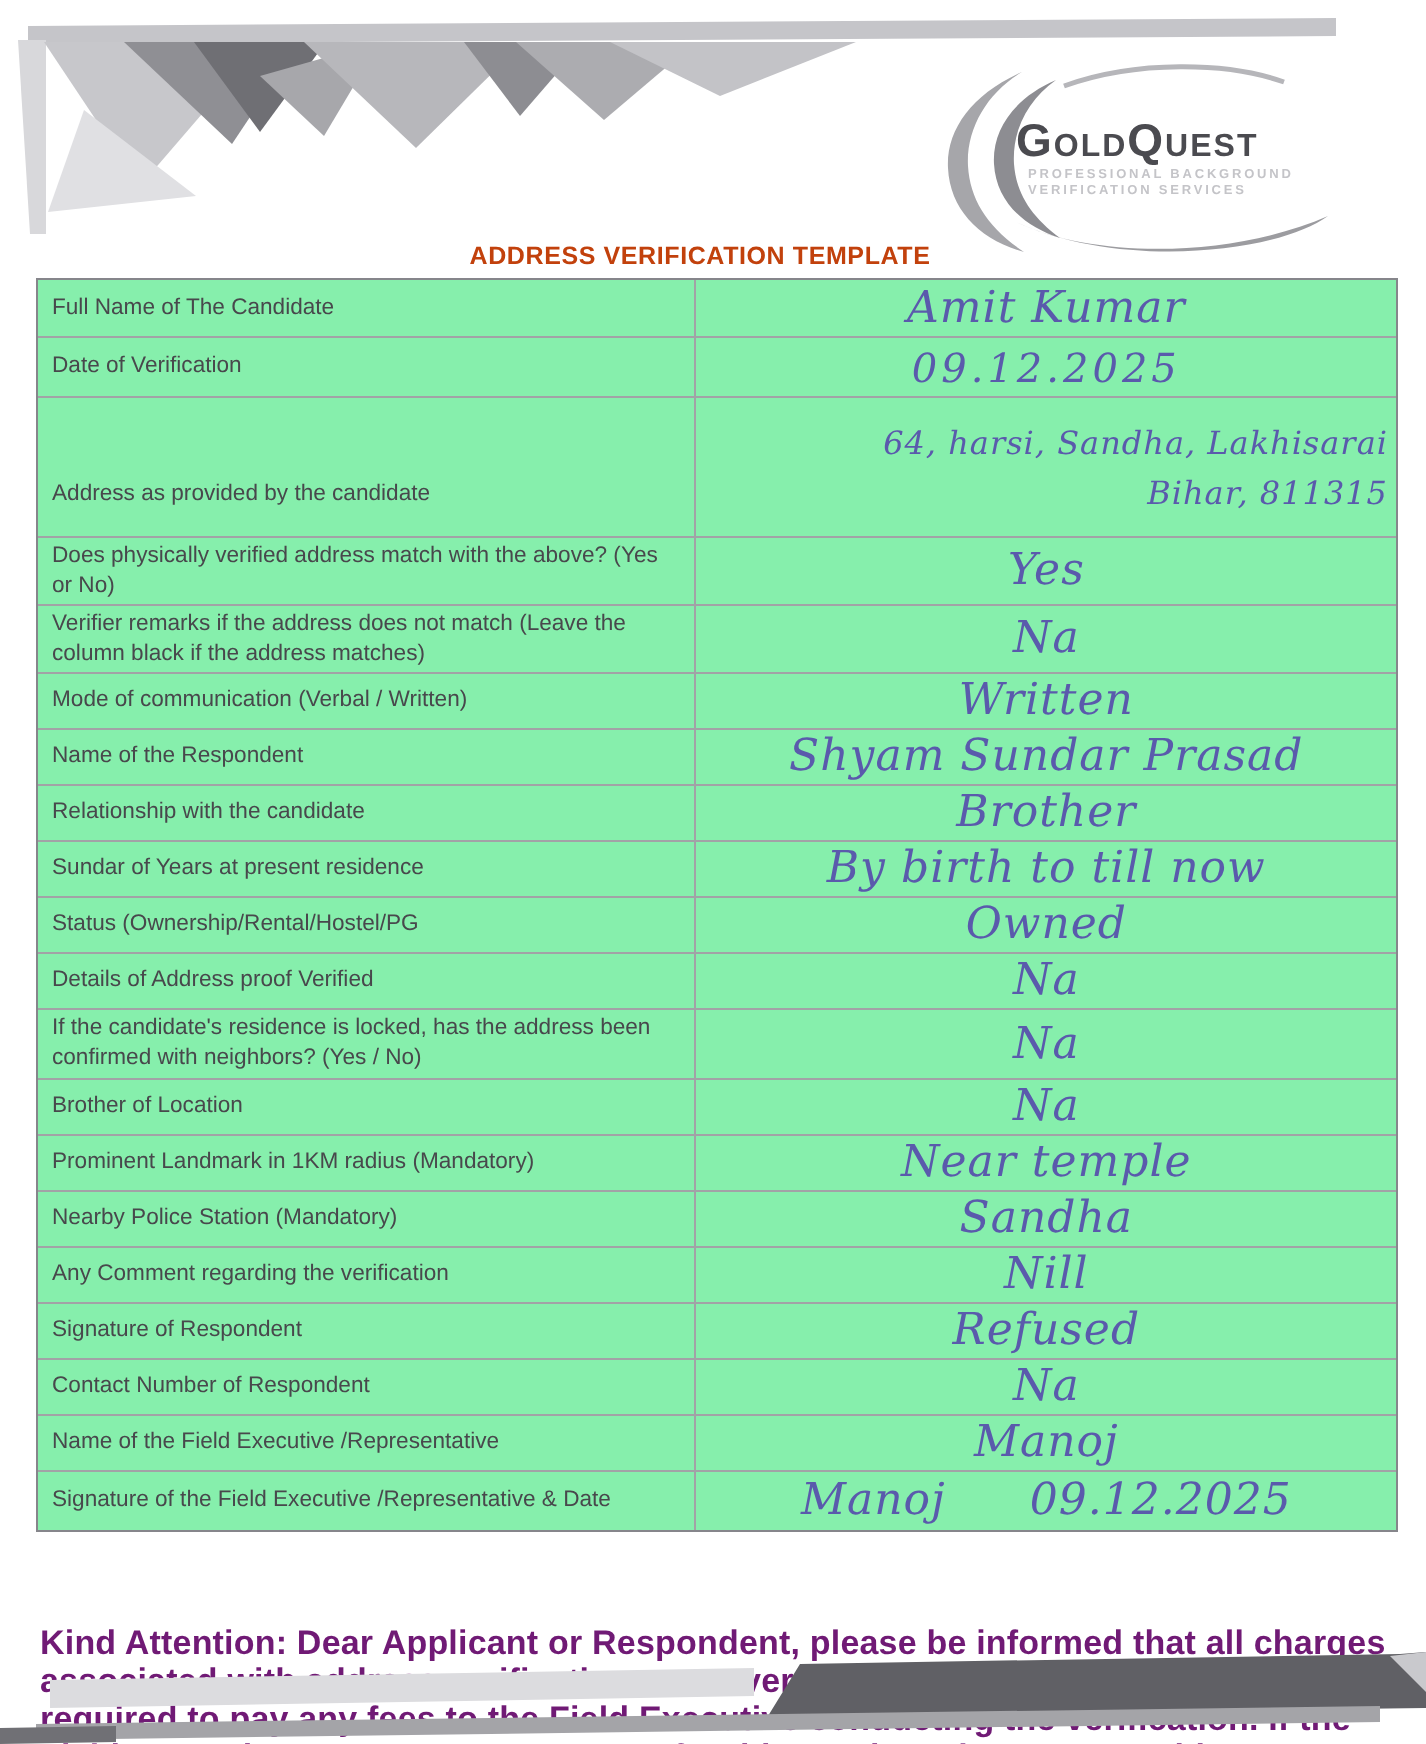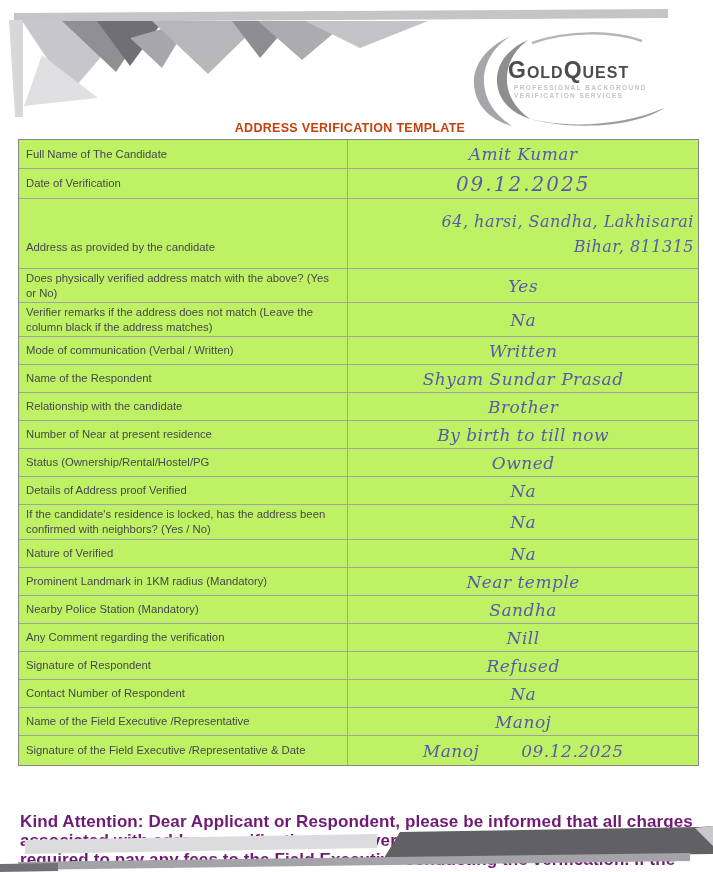--- a/index.html
+++ b/index.html
@@ -25,35 +25,35 @@
     font-weight:700;
   }
   
   .doc-title {
     position:absolute; left:0; top:121px; width:700px; text-align:center;
     font-size:12.5px; font-weight:700; letter-spacing:.3px; color:#c2410c;
   }
   
   .form-table {
     position:absolute; left:18px; top:139px; width:681px;
-    border:1.4px solid #86868b; background:#bef264;
+    border:1.4px solid #86868b; background:#86efac;
   }
   .row { display:flex; border-bottom:1px solid #a2a2a6; }
   .row:last-child { border-bottom:none; }
   .cell-label {
     width:48.5%; border-right:1px solid #a2a2a6;
     display:flex; align-items:center;
     padding:2px 8px 2px 7px;
     font-size:11.3px; color:#48484c; line-height:1.3;
   }
   .va-bottom { align-items:flex-end; padding-bottom:13px; }
   .cell-value {
     width:51.5%; display:flex; align-items:center; justify-content:center;
     font-family:"DejaVu Serif", serif; font-style:italic;
-    font-size:17px; color:#5a5aac; letter-spacing:.5px;
+    font-size:22px; color:#5a5aac; letter-spacing:.5px;
     padding:1px 4px;
   }
   .cell-value.lg { font-size:20px; letter-spacing:2px; }
   .cell-value.addr {
     flex-direction:column; align-items:flex-end; justify-content:center;
     font-size:16px; line-height:25px;
   }
   .addr-l1 { padding-left:68px; }
   .addr-l2 { padding-left:2px; }
   .cell-value.sig-date { gap:42px; }
@@ -141,41 +141,41 @@
       <div class="cell-label">Name of the Respondent</div>
       <div class="cell-value">Shyam Sundar Prasad</div>
     </div>
 
     <div class="row" style="height:28px">
       <div class="cell-label">Relationship with the candidate</div>
       <div class="cell-value">Brother</div>
     </div>
 
     <div class="row" style="height:28px">
-      <div class="cell-label">Number of Near at present residence</div>
+      <div class="cell-label">Sundar of Years at present residence</div>
       <div class="cell-value">By birth to till now</div>
     </div>
 
     <div class="row" style="height:28px">
       <div class="cell-label">Status (Ownership/Rental/Hostel/PG</div>
       <div class="cell-value">Owned</div>
     </div>
 
     <div class="row" style="height:28px">
       <div class="cell-label">Details of Address proof Verified</div>
       <div class="cell-value">Na</div>
     </div>
 
     <div class="row" style="height:35px">
       <div class="cell-label">If the candidate's residence is locked, has the address been confirmed with neighbors? (Yes / No)</div>
       <div class="cell-value">Na</div>
     </div>
 
     <div class="row" style="height:28px">
-      <div class="cell-label">Nature of Verified</div>
+      <div class="cell-label">Brother of Location</div>
       <div class="cell-value">Na</div>
     </div>
 
     <div class="row" style="height:28px">
       <div class="cell-label">Prominent Landmark in 1KM radius (Mandatory)</div>
       <div class="cell-value">Near temple</div>
     </div>
 
     <div class="row" style="height:28px">
       <div class="cell-label">Nearby Police Station (Mandatory)</div>

